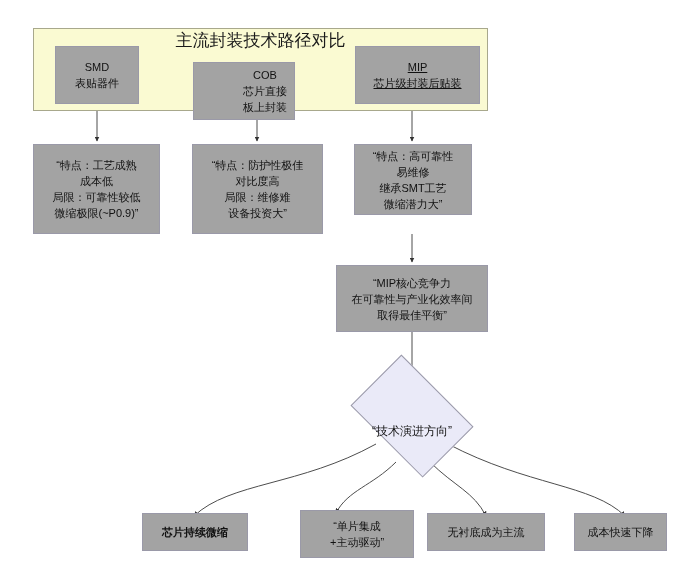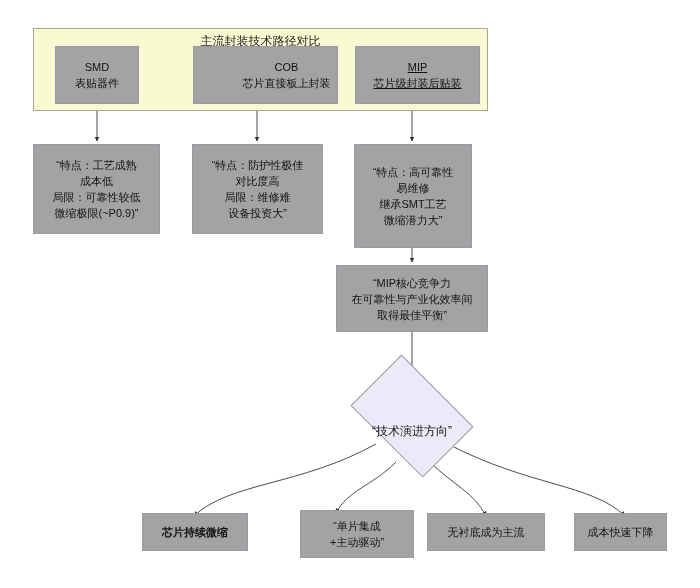--- a/index.html
+++ b/index.html
@@ -38,21 +38,21 @@
     background: #fafad2;
     border: 1px solid #a8a88c;
     box-sizing: border-box;
   }
   .group-title {
     position: absolute;
     left: 0;
     right: 0;
     top: 5px;
     text-align: center;
-    font-size: 12px;
+    font-size: 17px;
     line-height: 14px;
     color: #1a1a1a;
     white-space: nowrap;
   }
 
   
   .node {
     position: absolute;
     background: #a3a3a3;
     border: 1px solid #9a99a8;
@@ -136,21 +136,21 @@
 
   <div class="group-box" style="left:33px; top:28px; width:455px; height:83px;">
     <div class="group-title">主流封装技术路径对比</div>
   </div>
 
   <div class="node" style="left:55px; top:46px; width:84px; height:58px;">
     <span class="lines">SMD
 表贴器件</span>
   </div>
 
-  <div class="node" style="left:193px; top:46px; width:145px; height:58px;padding-left:42px;">
+  <div class="node" style="left:193px; top:62px; width:102px; height:58px;padding-left:42px;">
     <span class="lines">COB
 芯片直接板上封装</span>
   </div>
 
   <div class="node" style="left:355px; top:46px; width:125px; height:58px;text-decoration:underline;">
     <span class="lines">MIP
 芯片级封装后贴装</span>
   </div>
 
   <div class="node" style="left:33px; top:144px; width:127px; height:90px;">
@@ -160,21 +160,21 @@
 微缩极限(~P0.9)”</span>
   </div>
 
   <div class="node" style="left:192px; top:144px; width:131px; height:90px;">
     <span class="lines">“特点：防护性极佳
 对比度高
 局限：维修难
 设备投资大”</span>
   </div>
 
-  <div class="node" style="left:354px; top:144px; width:118px; height:104px;">
+  <div class="node" style="left:354px; top:144px; width:118px; height:71px;">
     <span class="lines">“特点：高可靠性
 易维修
 继承SMT工艺
 微缩潜力大”</span>
   </div>
 
   <div class="node" style="left:336px; top:265px; width:152px; height:67px;">
     <span class="lines">“MIP核心竞争力
 在可靠性与产业化效率间
 取得最佳平衡”</span>

